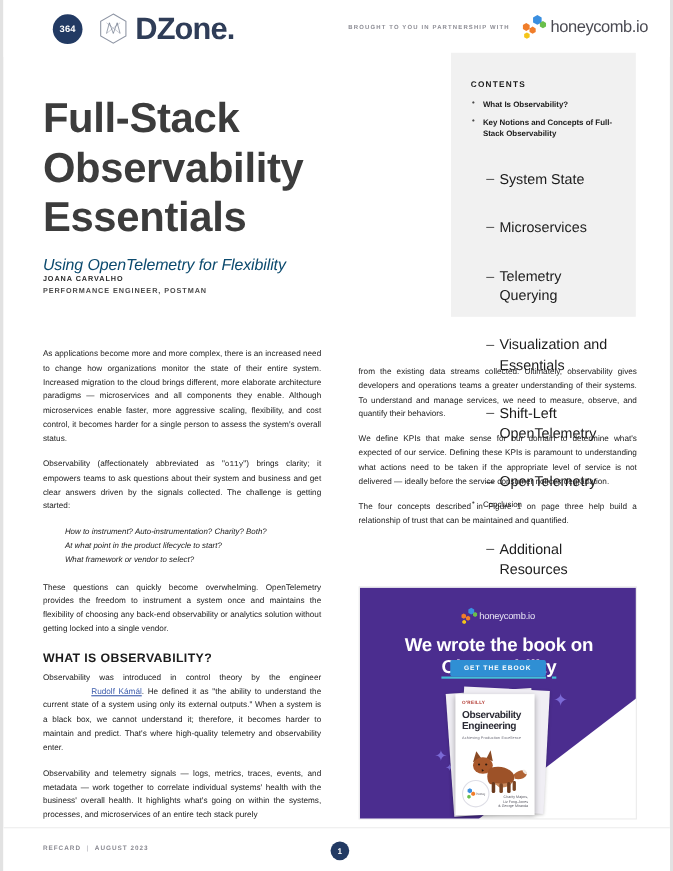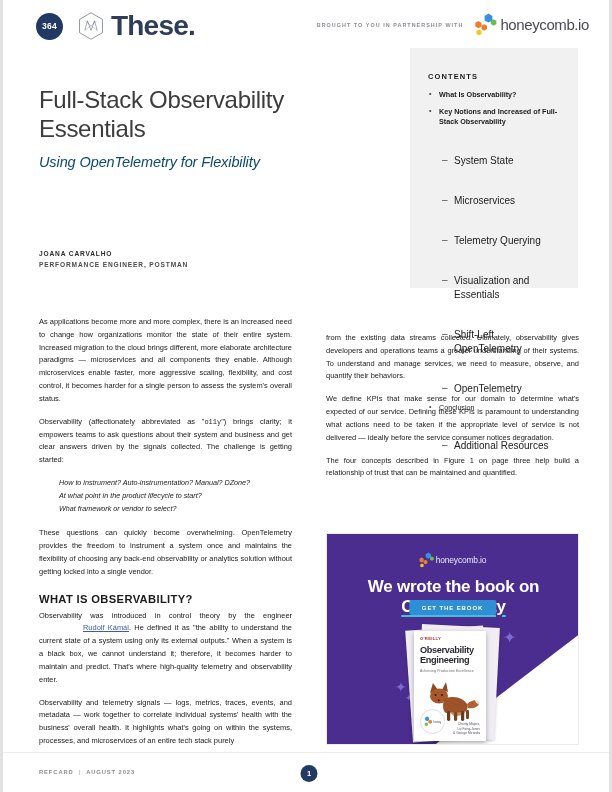--- a/index.html
+++ b/index.html
@@ -27,21 +27,21 @@
     left: 0; top: 0;
     width: 612px; height: 52px;
     display: flex;
     align-items: center;
     background: #ffffff;
   }
 
   .brand-block {
     display: flex;
     align-items: center;
-    margin-left: 33px;
+    margin-left: 45px;
   }
 
   .issue-badge {
     width: 27px; height: 27px;
     border-radius: 50%;
     background: #223a63;
     color: #ffffff;
     font-size: 8.5px;
     font-weight: bold;
     display: flex;
@@ -111,39 +111,39 @@
   .toc-l1::before {
     content: "\2022";
     position: absolute;
     left: 1px; top: -1px;
     font-size: 7px;
     color: #4a4a4a;
   }
   .toc-l1.bold { font-weight: bold; }
   .toc-l2 {
     position: relative;
-    font-size: 10px;
+    font-size: 13px;
     color: #1b1b1b;
     line-height: 1.4;
     padding-left: 26px;
     margin-bottom: 7px;
     margin-top: 26px;
   }
   .toc-l2::before {
     content: "\2013";
     position: absolute;
     left: 14px; top: -0.5px;
     color: #4a4a4a;
   }
 
   
   #titleblock { position: absolute; left: 36px; top: 86px; width: 360px; }
   .doc-title {
-    font-size: 24px;
-    font-weight: 400;
+    font-size: 38px;
+    font-weight: 700;
     color: #3c3c3c;
     line-height: 1.19;
     letter-spacing: -0.3px;
   }
   .doc-subtitle {
     margin-top: 11px;
     font-size: 14.5px;
     font-style: italic;
     font-weight: 300;
     color: #0c4a6e;
@@ -367,21 +367,21 @@
       <div class="issue-badge">364</div>
 
       <span class="dz-hex">
         <svg width="30" height="30" viewBox="0 0 34 34">
           <polygon points="17,2 30,9.5 30,24.5 17,32 4,24.5 4,9.5" fill="none" stroke="#2f3d58" stroke-width="1.1" opacity=".55"></polygon>
           <path d="M10 22 L13 11 L17 22 L21 11 L24 22" fill="none" stroke="#2f3d58" stroke-width="1" opacity=".5"></path>
           <path d="M10 11 L24 22 M24 11 L10 22" fill="none" stroke="#2f3d58" stroke-width=".7" opacity=".35"></path>
         </svg>
       </span>
 
-      <span class="dz-word"><span>These</span><span class="dot">.</span></span>
+      <span class="dz-word"><span>DZone</span><span class="dot">.</span></span>
     </div>
 
     <div class="partner-block">
       <span class="partner-label">BROUGHT TO YOU IN PARTNERSHIP WITH</span>
       <span class="hc-logo">
         <svg width="22" height="23" viewBox="0 0 22 23">
           <polygon points="13.5,0.6 17.4,2.9 17.4,7.4 13.5,9.6 9.6,7.4 9.6,2.9" fill="#3a8fe0"></polygon>
           <polygon points="18.6,6.2 21.4,7.8 21.4,11.1 18.6,12.7 15.8,11.1 15.8,7.8" fill="#6abf4b"></polygon>
           <polygon points="3.4,8.0 6.5,9.8 6.5,13.4 3.4,15.2 0.3,13.4 0.3,9.8" fill="#f07d2a"></polygon>
           <polygon points="9.2,11.2 12.0,12.8 12.0,16.1 9.2,17.7 6.4,16.1 6.4,12.8" fill="#f07d2a"></polygon>
@@ -389,21 +389,21 @@
         </svg>
         <span class="hc-word">honeycomb.io</span>
       </span>
     </div>
   </div>
 
   <div id="contents">
     <div class="contents-title">CONTENTS</div>
 
     <div class="toc-l1 bold"><span>What Is Observability?</span></div>
-    <div class="toc-l1 bold"><span>Key Notions and Increased of Full-Stack Observability</span></div>
+    <div class="toc-l1 bold"><span>Key Notions and Concepts of Full-Stack Observability</span></div>
     <div class="toc-l2"><span>System State</span></div>
     <div class="toc-l2"><span>Microservices</span></div>
     <div class="toc-l2"><span>Telemetry Querying</span></div>
     <div class="toc-l2"><span>Visualization and Essentials</span></div>
     <div class="toc-l2"><span>Shift-Left OpenTelemetry</span></div>
     <div class="toc-l2"><span>OpenTelemetry</span></div>
     <div class="toc-l1"><span>Conclusion</span></div>
     <div class="toc-l2"><span>Additional Resources</span></div>
   </div>
 
@@ -420,21 +420,21 @@
     <div class="author-role">PERFORMANCE ENGINEER, POSTMAN</div>
   </div>
 
   <div class="col" id="col-left">
 
     <p class="para">As applications become more and more complex, there is an increased need to change how organizations monitor the state of their entire system. Increased migration to the cloud brings different, more elaborate architecture paradigms — microservices and all components they enable. Although microservices enable faster, more aggressive scaling, flexibility, and cost control, it becomes harder for a single person to assess the system's overall status.</p>
 
     <p class="para"><span>Observability (affectionately abbreviated as "</span><span class="mono">o11y</span><span>") brings clarity; it empowers teams to ask questions about their system and business and get clear answers driven by the signals collected. The challenge is getting started:</span></p>
 
     <div class="quote-list">
-      <div class="quote-line">How to instrument? Auto-instrumentation? Manual? DZone?</div>
+      <div class="quote-line">How to instrument? Auto-instrumentation? Charity? Both?</div>
       <div class="quote-line">At what point in the product lifecycle to start?</div>
       <div class="quote-line">What framework or vendor to select?</div>
     </div>
 
     <p class="para">These questions can quickly become overwhelming. OpenTelemetry provides the freedom to instrument a system once and maintains the flexibility of choosing any back-end observability or analytics solution without getting locked into a single vendor.</p>
 
     <h2 class="section-head">WHAT IS OBSERVABILITY?</h2>
 
     <p class="para"><span>Observability was introduced in control theory by the engineer </span><a class="link" href="#">Rudolf Kámál</a><span>. He defined it as "the ability to understand the current state of a system using only its external outputs." When a system is a black box, we cannot understand it; therefore, it becomes harder to maintain and predict. That's where high-quality telemetry and observability enter.</span></p>
 

